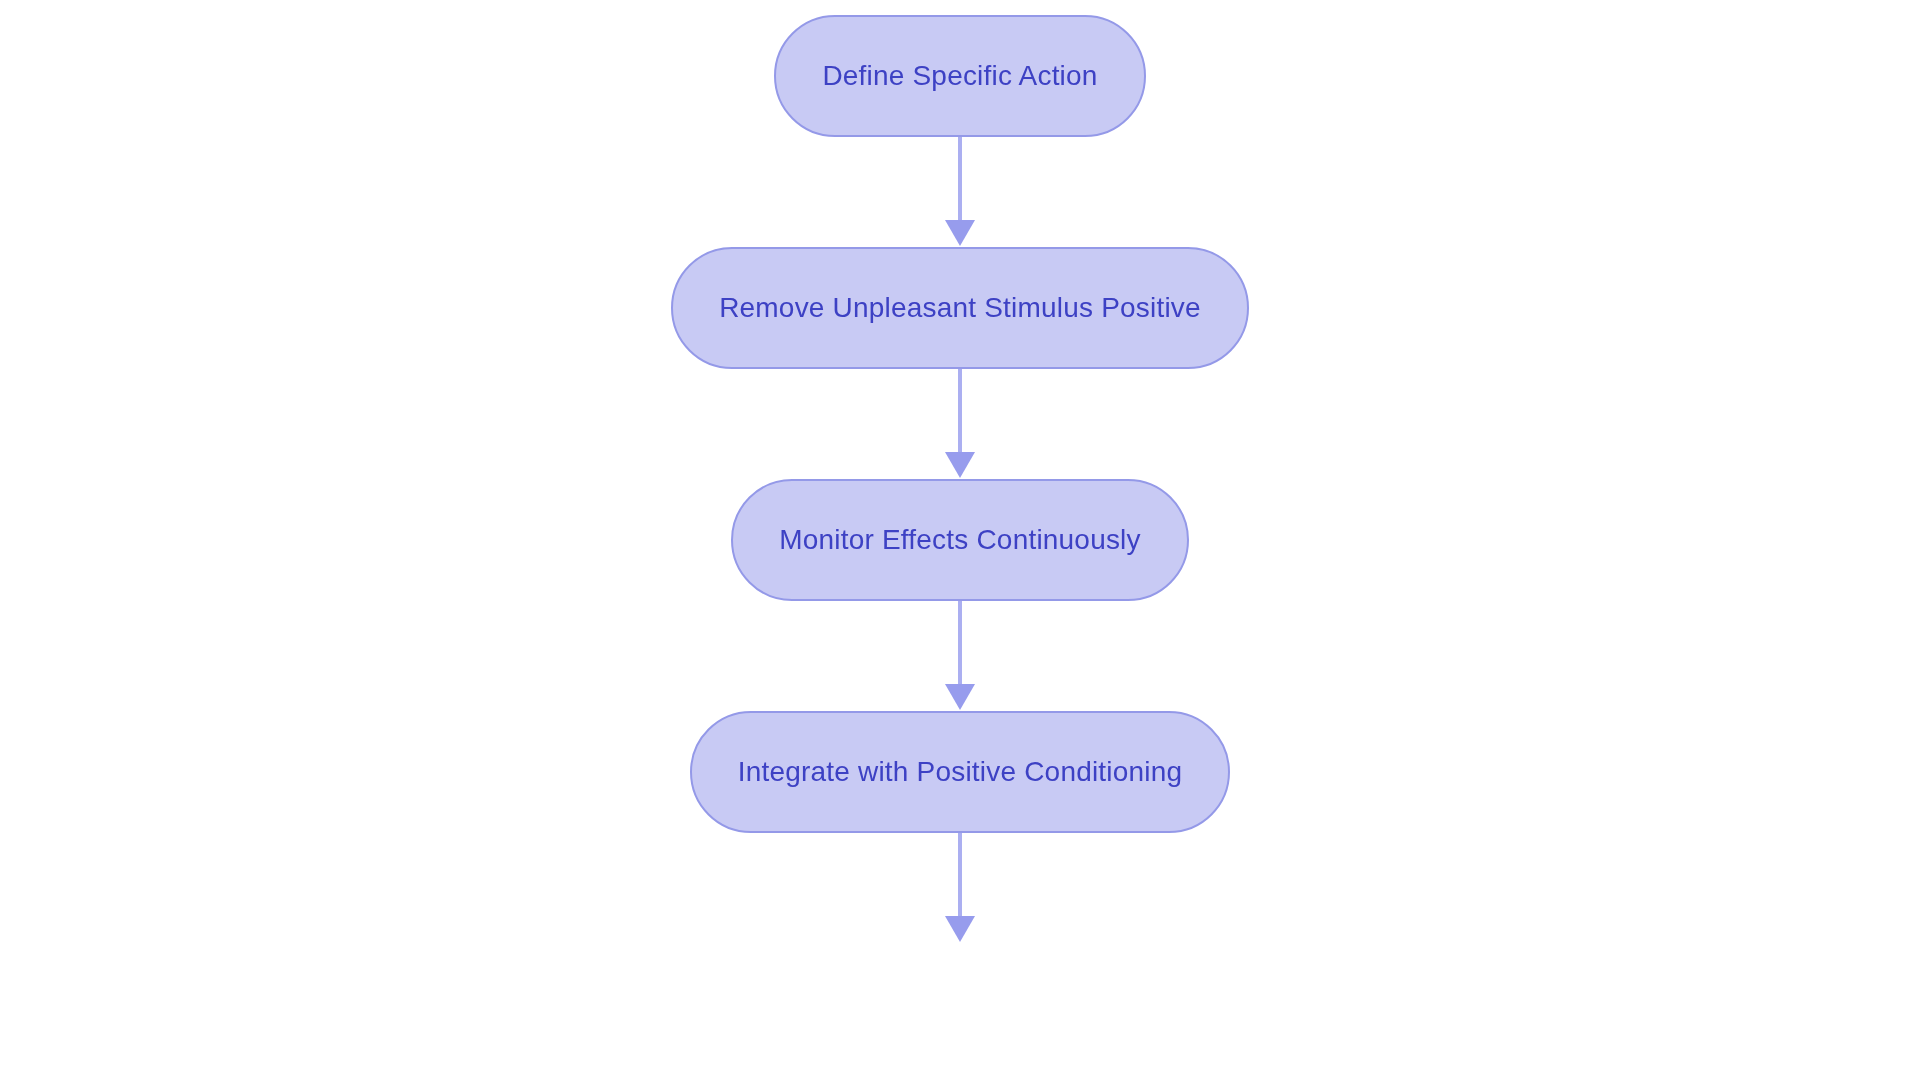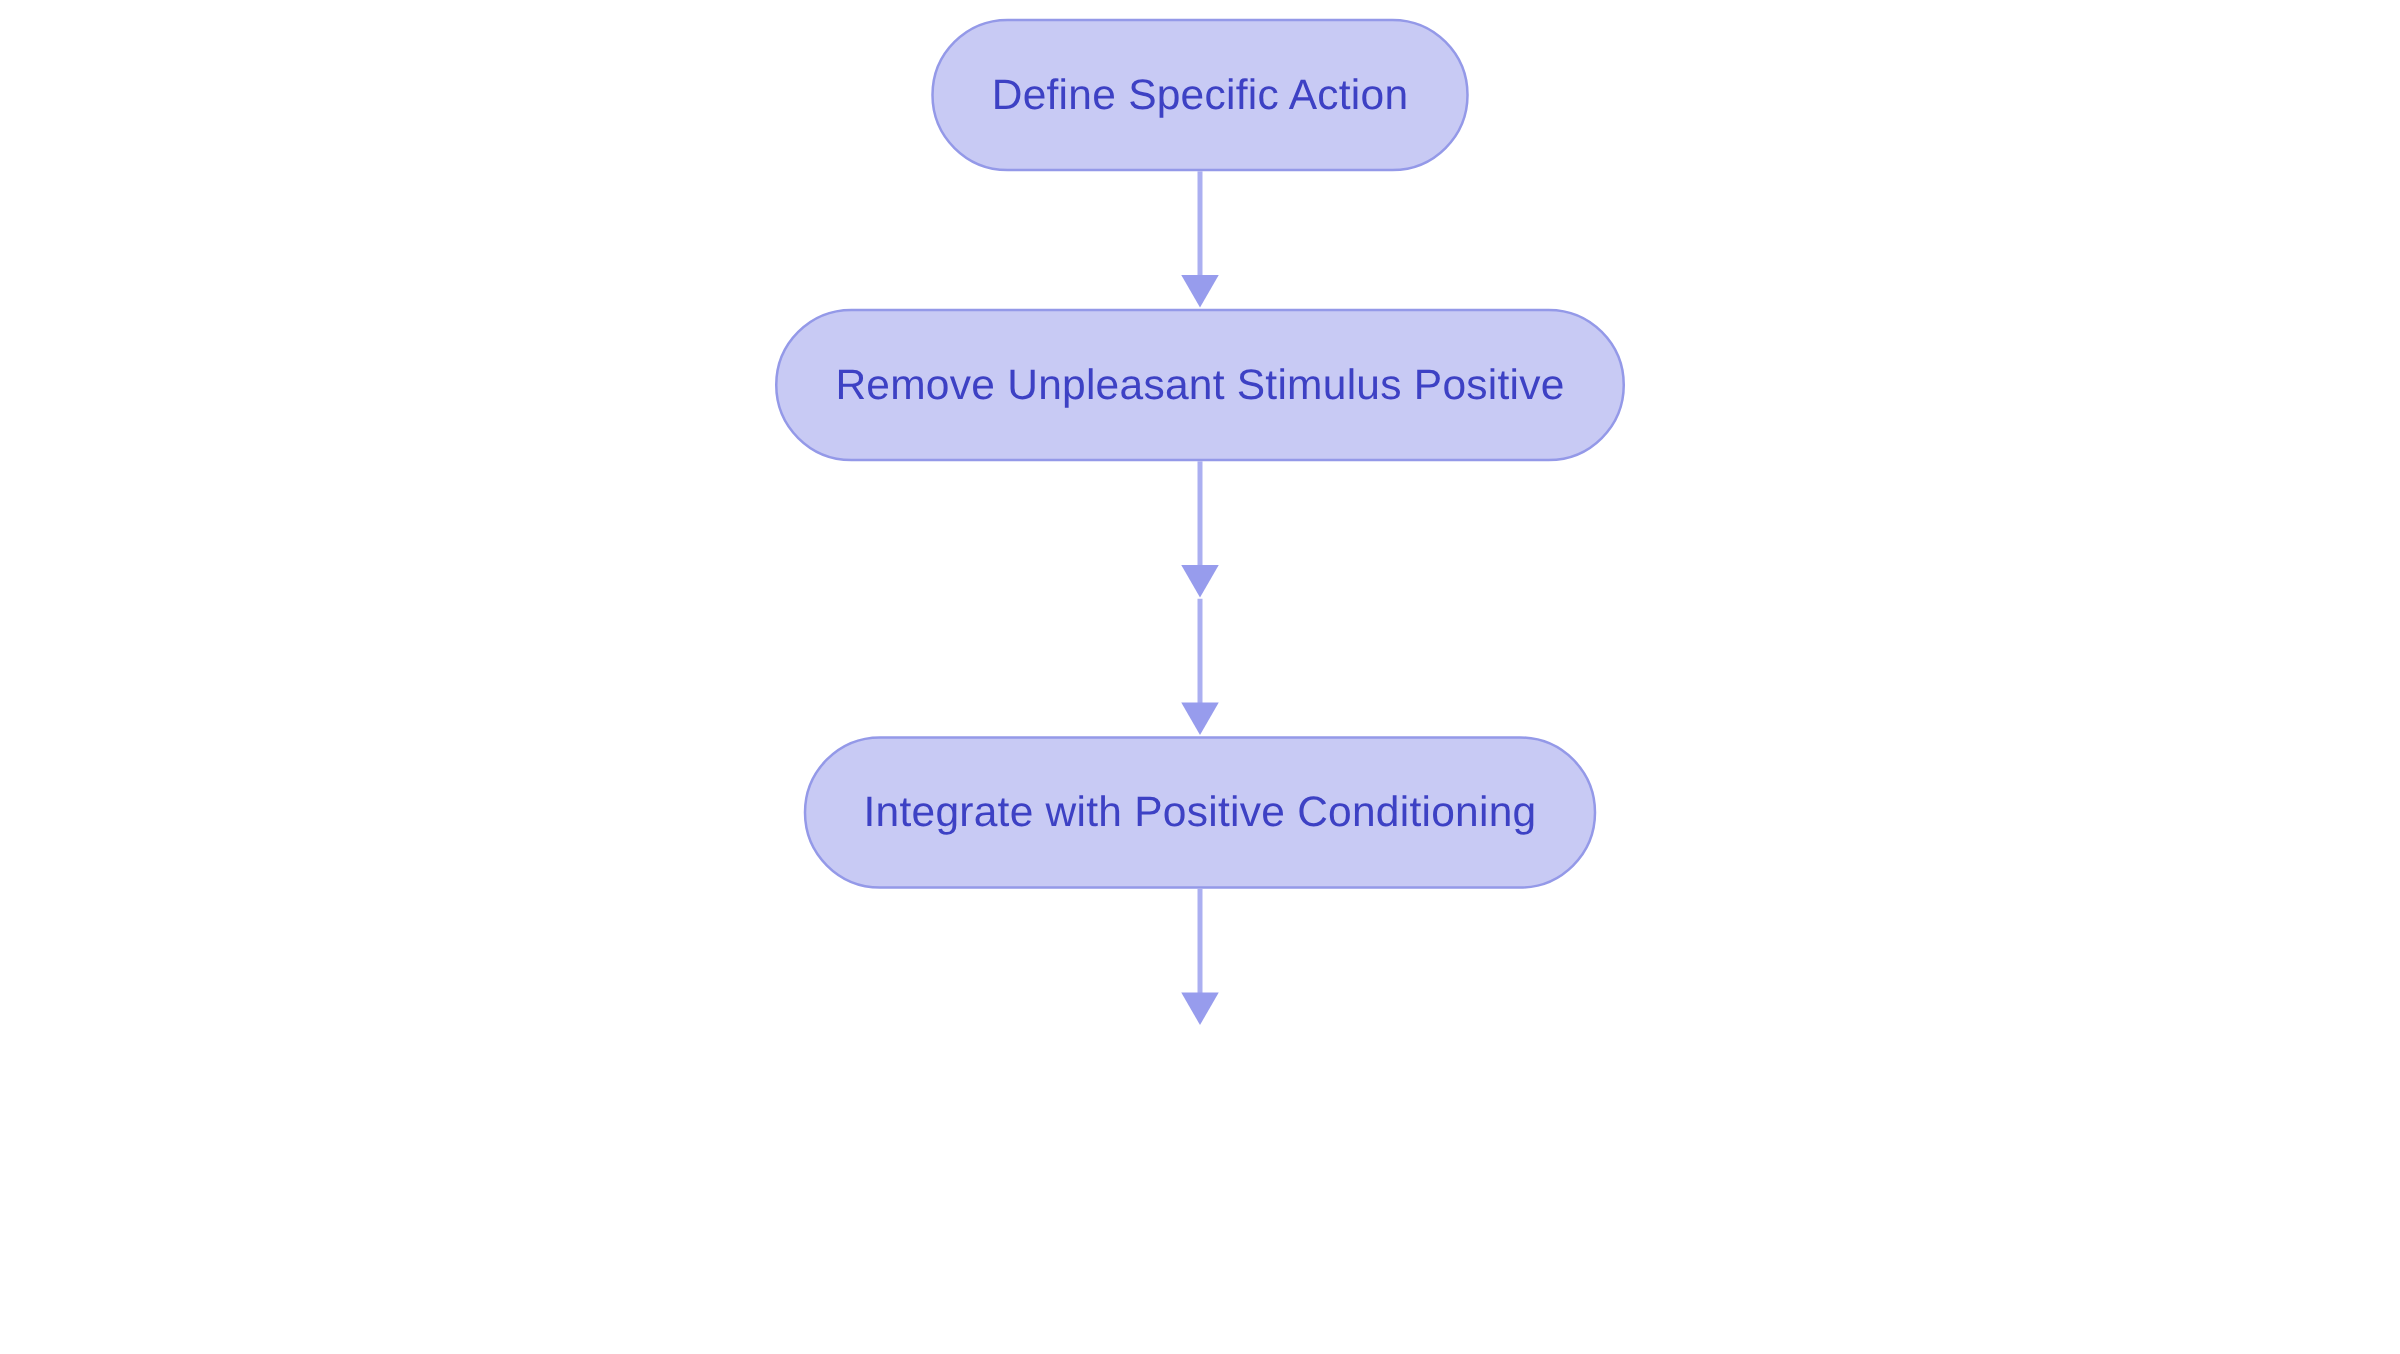--- a/index.html
+++ b/index.html
@@ -41,21 +41,21 @@
     border-radius: 61px;
     background: var(--node-fill);
     border: 2px solid var(--node-border);
     display: flex;
     align-items: center;
     justify-content: center;
     padding: 0 46px;
     white-space: nowrap;
   }
   .node-label {
-    font-size: 34px;
+    font-size: 28px;
     font-weight: 400;
     color: var(--node-text);
     letter-spacing: 0.2px;
   }
   .arrow {
     height: 110px;
     display: flex;
     flex-direction: column;
     align-items: center;
   }
@@ -92,20 +92,23 @@
     <div class="node">
       <span class="node-label">Remove Unpleasant Stimulus Positive</span>
     </div>
     <div class="arrow">
       <div class="arrow-line"></div>
       <div class="arrow-head"></div>
     </div>
   </div>
 
   <div class="node-wrap">
+    <div class="node">
+      <span class="node-label">Monitor Effects Continuously</span>
+    </div>
     <div class="arrow">
       <div class="arrow-line"></div>
       <div class="arrow-head"></div>
     </div>
   </div>
 
   <div class="node-wrap">
     <div class="node">
       <span class="node-label">Integrate with Positive Conditioning</span>
     </div>

